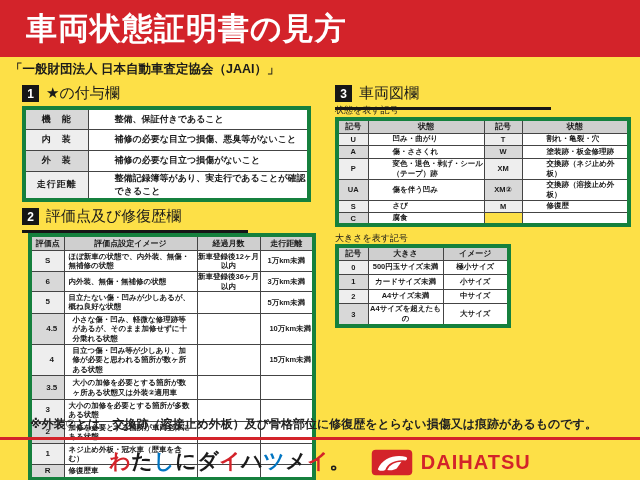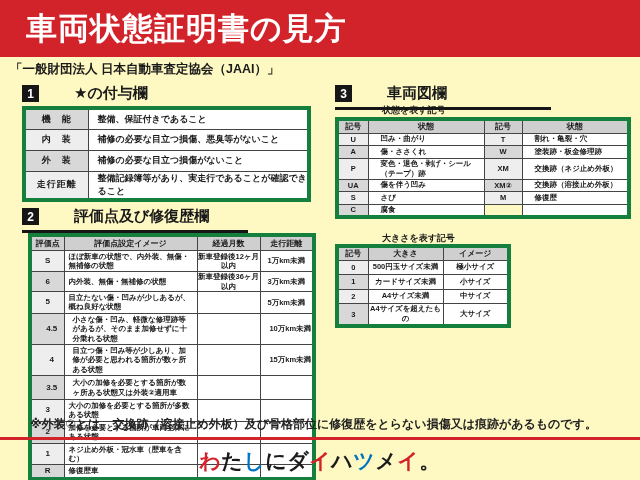--- a/index.html
+++ b/index.html
@@ -1,78 +1,78 @@
 <!DOCTYPE html>
 <html lang="ja"><head>
 <meta charset="utf-8">
 <style>
   * { margin:0; padding:0; box-sizing:border-box; }
   html,body { width:640px; height:480px; }
   body {
     font-family:"Liberation Sans","DejaVu Sans",sans-serif;
     background:#ffffff; color:#1a1a1a; overflow:hidden;
   }
-  .page { position:relative; width:640px; height:480px; background:#fef9c3; }
+  .page { position:relative; width:640px; height:480px; background:#fde047; }
 
   
   .hero {
     position:absolute; left:0; top:0; width:640px; height:57px;
     background:#d3232a; display:flex; align-items:center; padding-left:26px; gap:12px;
   }
   .hero .t1 { color:#fff; font-size:31px; font-weight:bold; letter-spacing:1px; white-space:nowrap; }
   .hero .t2 { color:#fff; font-size:31px; font-weight:bold; white-space:nowrap; }
   .subtitle { position:absolute; left:10px; top:61px; font-size:12.5px; font-weight:bold; }
 
   
   .sec-head {
     position:absolute; display:flex; align-items:center; gap:7px;
     border-bottom:3px solid #161616; padding-bottom:4px;
   }
   .sec-head .badge {
     width:17px; height:17px; background:#161616; color:#fff;
     font-size:12px; font-weight:bold; display:flex; align-items:center; justify-content:center;
     flex:0 0 auto;
   }
-  .sec-head .sec-title { font-size:15px; font-weight:bold; white-space:nowrap;margin-left:28px; }
+  .sec-head .sec-title { font-size:15px; font-weight:normal; white-space:nowrap; }
   #sec1-head { left:22px; top:84px;  width:196px; }
   #sec2-head { left:22px; top:207px; width:226px; }
   #sec3-head { left:335px; top:84px; width:216px; }
 
   
   table { border-collapse:collapse; table-layout:fixed; }
   td, th { border:1px solid #444; overflow:hidden; vertical-align:middle; }
   .tbl { position:absolute; border:4px solid #15803d; }
   .hcell { background:#cfcfcf; font-weight:bold; text-align:center; }
   .lab-a { background:#d8d8d8; }
   .lab-b { background:#eeeeee; }
 
   
   #tbl1 { left:22px; top:106px; width:289px; }
   #tbl1 td { height:21px; font-size:9px; font-weight:bold; }
   #tbl1 td.lab { text-align:center; width:64px; letter-spacing:1px; }
-  #tbl1 td.txt { padding-left:9px; background:#fff; }
+  #tbl1 td.txt { padding-left:26px; background:#fff; }
 
   
   #tbl2 { left:28px; top:233px; width:288px; }
   #tbl2 th { height:15px; font-size:8px; }
   #tbl2 td { font-size:7.5px; line-height:1.25; }
   #tbl2 td.score { text-align:center; font-weight:bold; font-size:8px; }
   #tbl2 td.img { padding:1px 4px; background:#fff; font-weight:bold; }
   #tbl2 td.mon, #tbl2 td.dist { text-align:center; background:#fff; font-weight:bold; }
   #tbl2 tr.r1 td { height:13px; }
   #tbl2 tr.r2 td { height:24px;padding-left:8px; }
   #tbl2 tr.r3 td { height:12px; }
 
   
   #tbl3 { left:335px; top:117px; width:296px; }
   #tbl3 th { height:14px; font-size:8px; }
   #tbl3 td { height:12.5px; font-size:7.5px; font-weight:bold; }
   #tbl3 td.sym { text-align:center; }
-  #tbl3 td.sta { padding-left:12px; background:#fff;margin-top:24px; }
-  .mini-label { position:absolute; font-size:9px; font-weight:bold;margin-left:47px; }
+  #tbl3 td.sta { padding-left:24px; background:#fff;margin-top:24px; }
+  .mini-label { position:absolute; font-size:9px; font-weight:normal; }
   #lbl-state { left:335px; top:104px; }
   #lbl-size  { left:335px; top:232px; }
   #tbl4 { left:335px; top:244px; width:176px; }
   #tbl4 th { height:14px; font-size:8px; }
   #tbl4 td { height:14.5px; font-size:7.5px; font-weight:bold; text-align:center; }
   #tbl4 td.sta { background:#fff; }
 
   
   .notes { position:absolute; left:30px; top:416px; font-size:12px; font-weight:bold; line-height:1.45; color:#222; }
 
@@ -305,15 +305,23 @@
     </tbody>
   </table>
 
   <div class="notes">
     <div>※外装②とは、交換跡（溶接止め外板）及び骨格部位に修復歴をとらない損傷又は痕跡があるものです。</div>
   </div>
 
   <div class="rule"></div>
   <div class="footer">
     <span class="slogan"><span style="color: rgb(211, 35, 42);">わ</span><span style="color: rgb(26, 26, 26);">た</span><span style="color: rgb(0, 117, 194);">し</span><span style="color: rgb(26, 26, 26);">に</span><span style="color: rgb(26, 26, 26);">ダ</span><span style="color: rgb(211, 35, 42);">イ</span><span style="color: rgb(26, 26, 26);">ハ</span><span style="color: rgb(0, 117, 194);">ツ</span><span style="color: rgb(26, 26, 26);">メ</span><span style="color: rgb(211, 35, 42);">イ</span><span style="color: rgb(26, 26, 26);">。</span></span>
+    <span class="brand">
+      <svg width="42" height="27" viewBox="0 0 62 40">
+        <rect x="1" y="1" width="60" height="38" rx="6" fill="#d3232a"></rect>
+        <path d="M10 30 C16 13, 38 7, 52 12 C54 13, 54 16, 51 17 C38 15, 25 20, 21 31 C17 33, 12 33, 10 30 Z" fill="#ffffff"></path>
+        <path d="M24 31 C28 23, 36 19, 45 19 L38 29 C33 32, 28 32, 24 31 Z" fill="#ffffff"></path>
+      </svg>
+      <span class="brand-word">DAIHATSU</span>
+    </span>
   </div>
 
 </div>
 
 </body></html>

